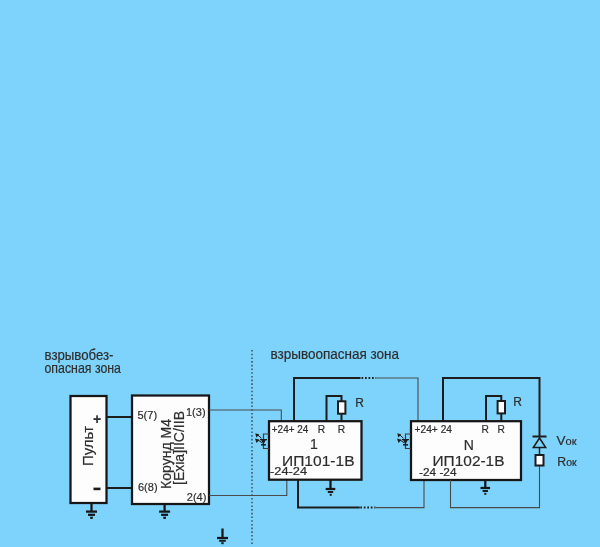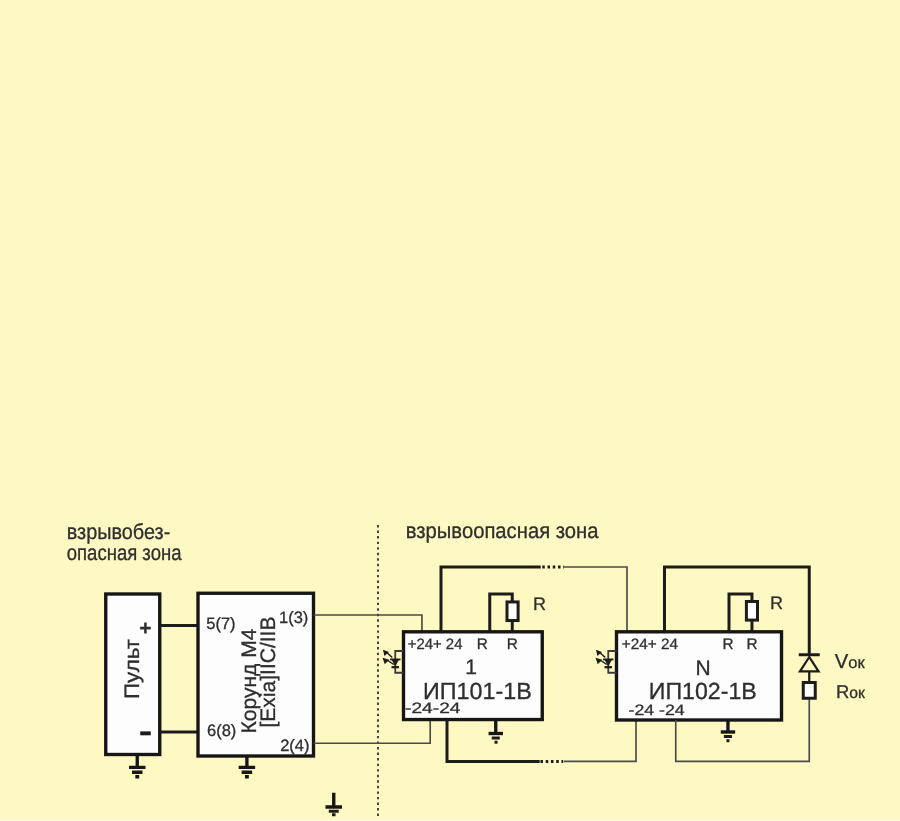--- a/index.html
+++ b/index.html
@@ -1,16 +1,16 @@
 <!DOCTYPE html>
 <html><head>
 <meta charset="utf-8">
 <style>
   html,body{margin:0;padding:0;background:#ffffff;}
-  #page{position:relative;width:600px;height:547px;background:#fef9c3;overflow:hidden;}
+  #page{position:relative;width:600px;height:547px;background:#7dd3fc;overflow:hidden;}
   svg{position:absolute;left:0;top:0;}
   text{font-family:"Liberation Sans",sans-serif;fill:#2e2e2e;stroke:#2e2e2e;stroke-width:0.2;}
 </style>
 </head>
 <body>
 <div id="page">
 <svg width="600" height="547" viewBox="0 0 600 547">
 
   <g>
     <text x="44.5" y="359.5" font-size="14.5" textLength="69" lengthAdjust="spacingAndGlyphs">взрывобез-</text>

